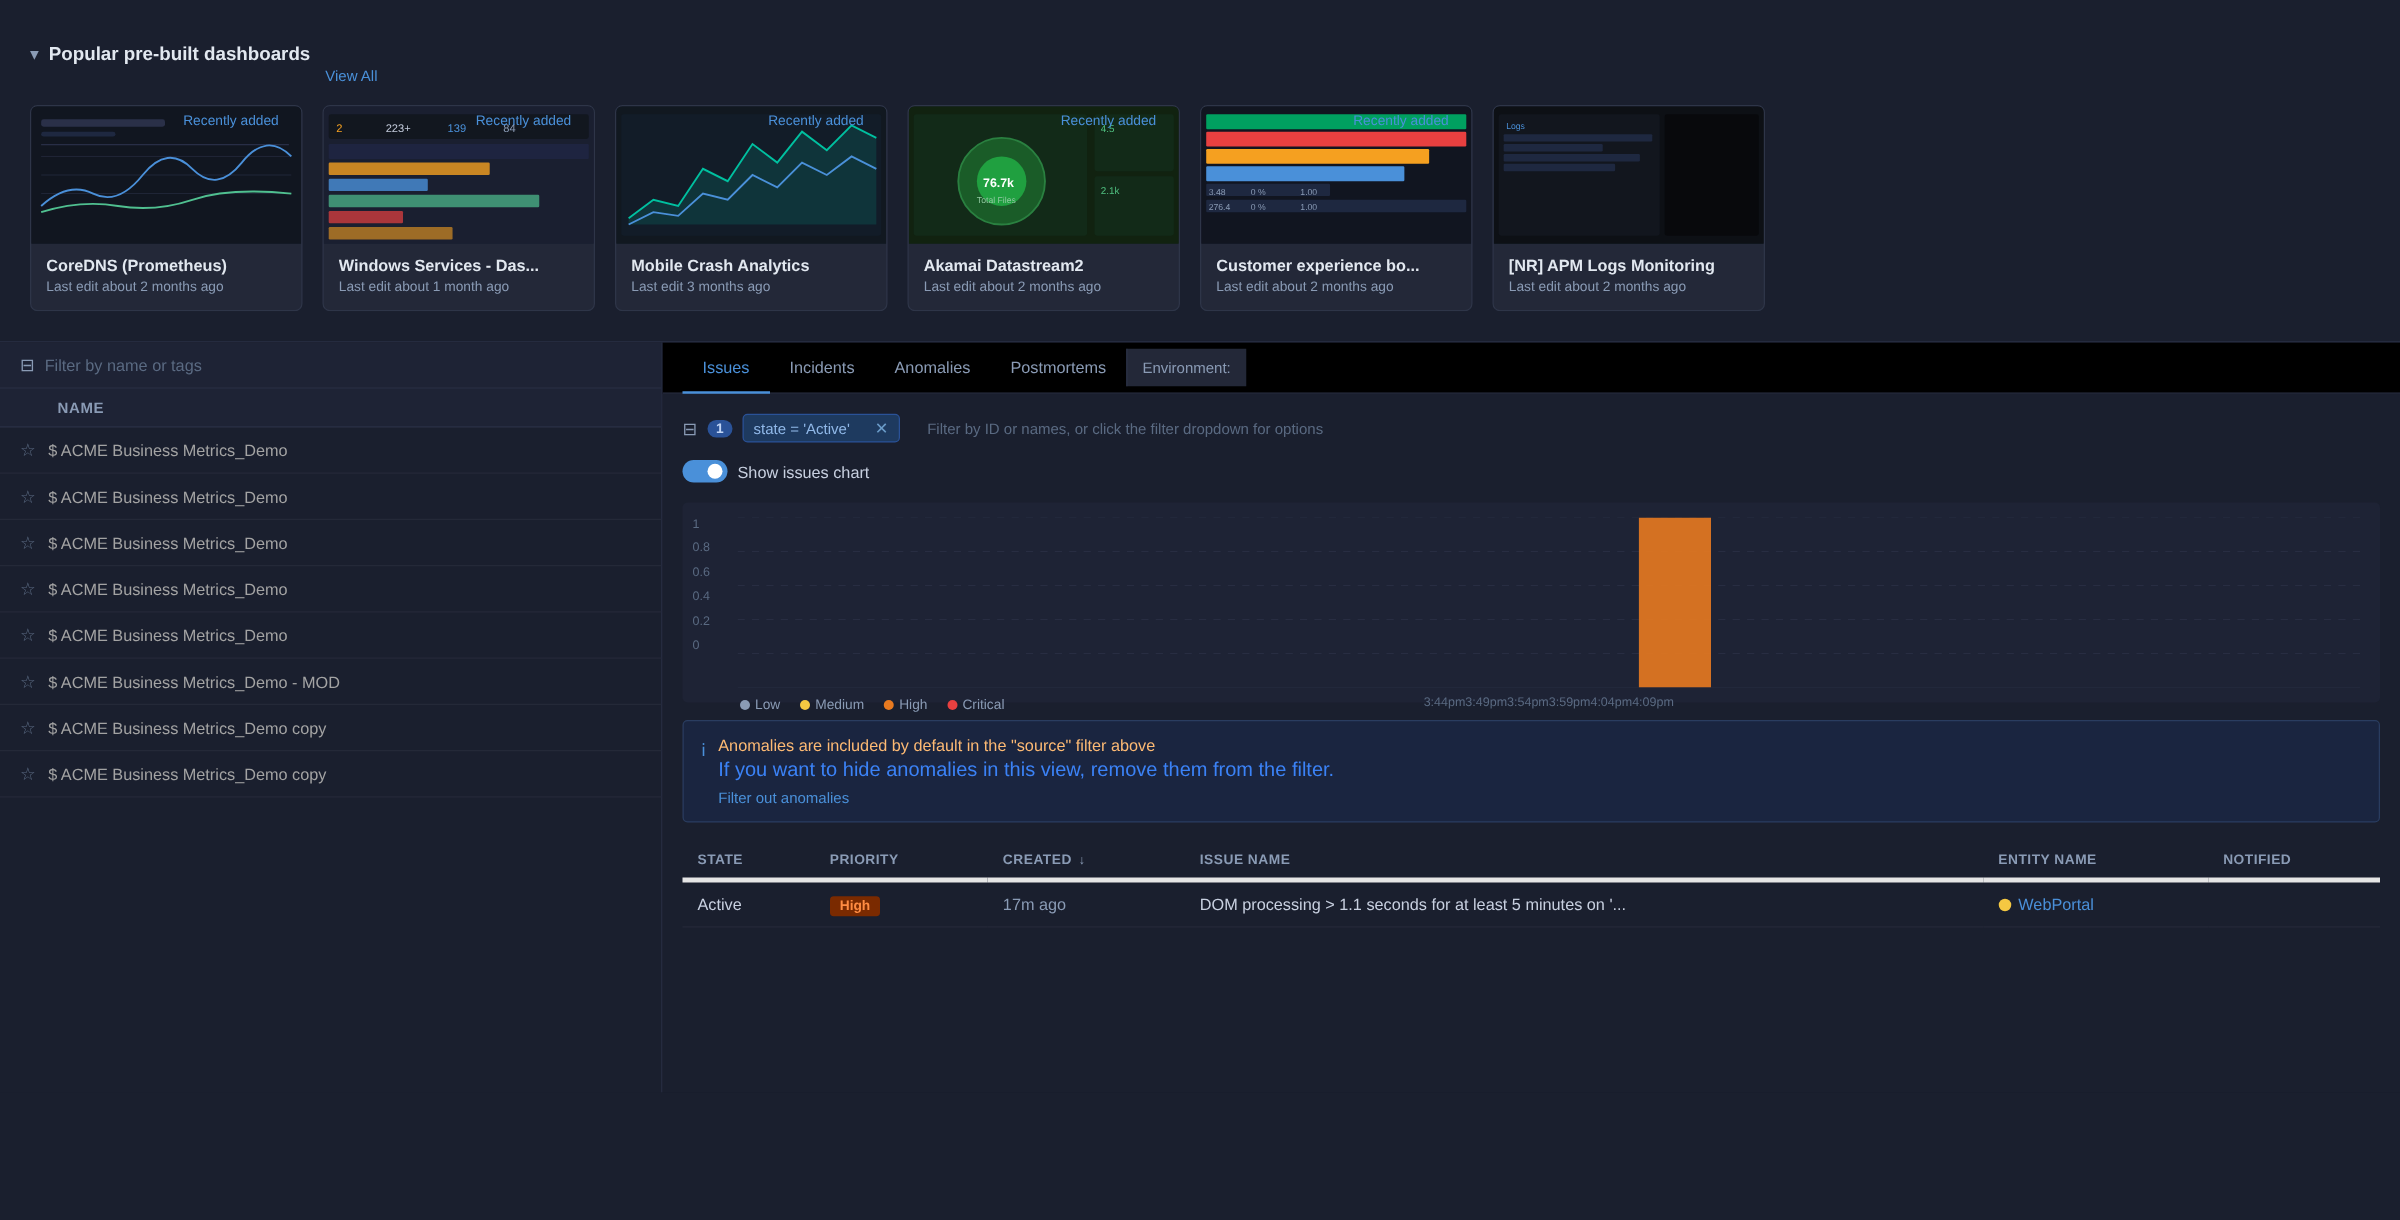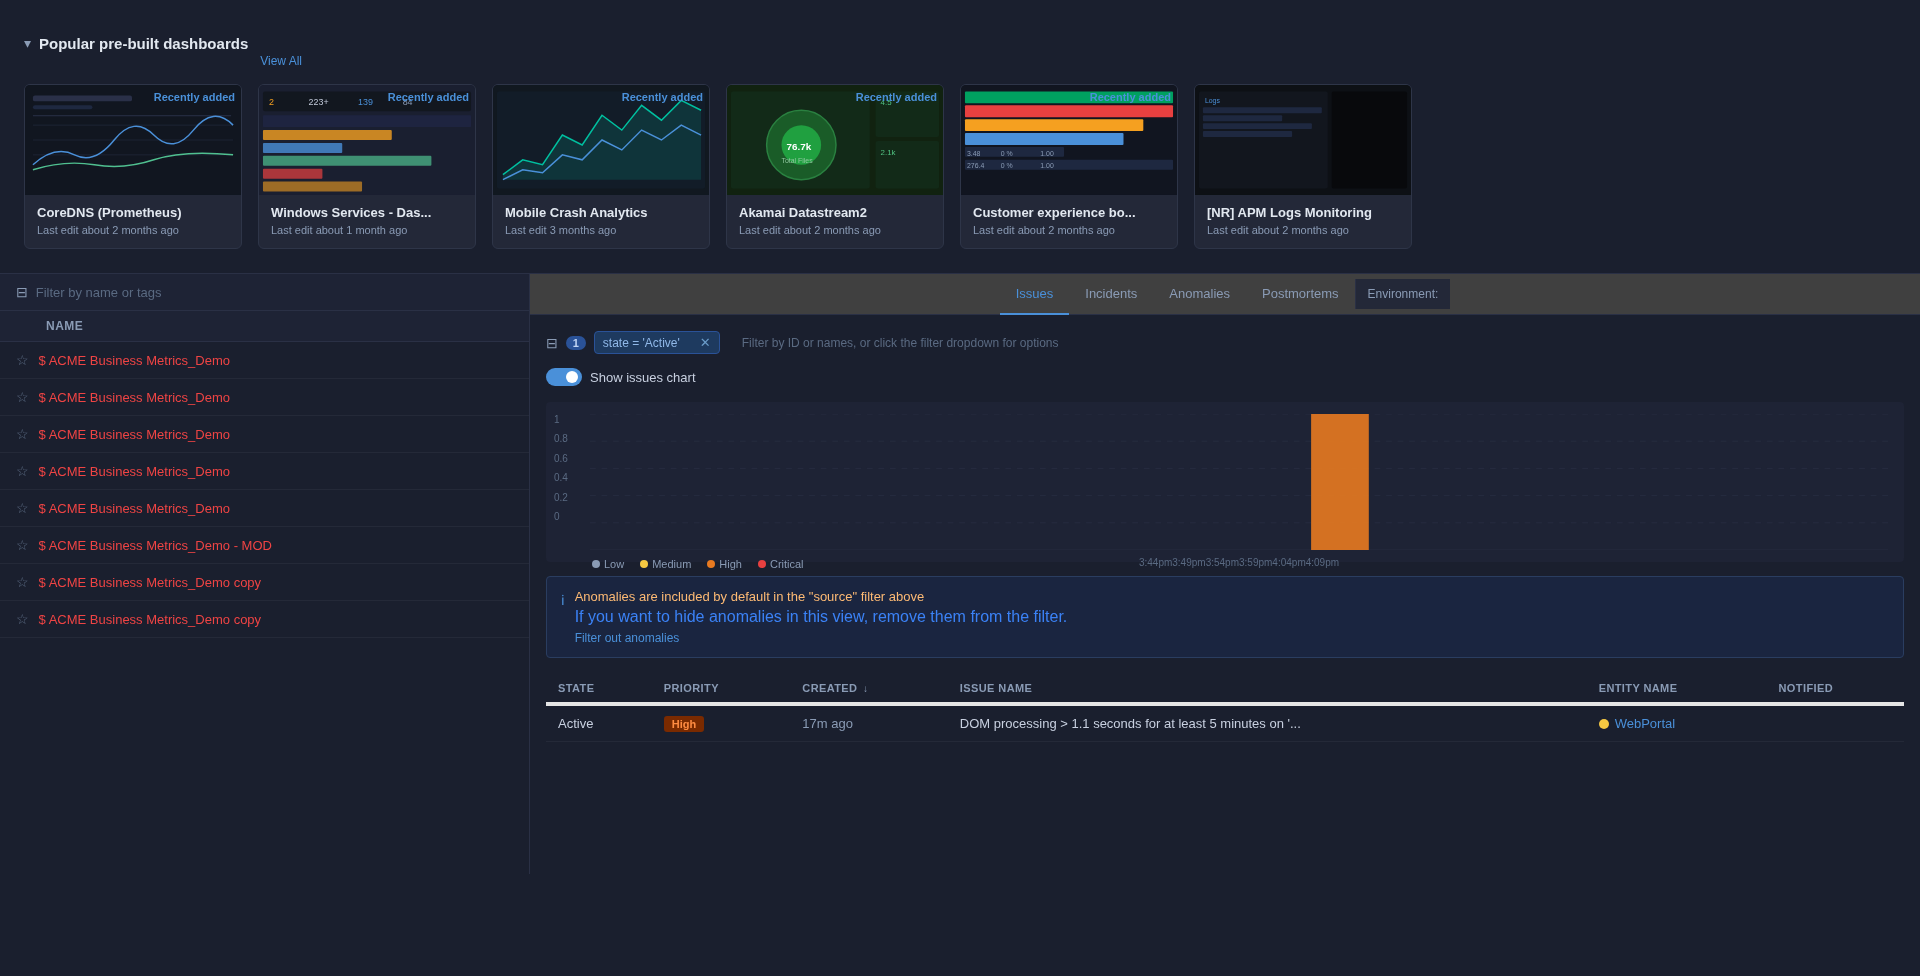--- a/index.html
+++ b/index.html
@@ -70,25 +70,25 @@
     .card-thumbnail {
       position: relative;
       height: 110px;
       background: #1a2030;
       overflow: hidden;
     }
 
     .recently-added-badge {
       position: absolute;
       top: 6px;
-      right: 6px;
+      right: 18px;
       background: transparent;
       color: #4a90d9;
       font-size: 11px;
-      font-weight: 700;
+      font-weight: 400;
     }
 
     .card-info {
       padding: 10px 12px 12px;
     }
 
     .card-title {
       font-size: 13px;
       font-weight: 600;
       color: #e2e8f0;
@@ -195,38 +195,38 @@
     }
 
     .star-icon {
       color: #5a6a82;
       font-size: 14px;
       cursor: pointer;
       flex-shrink: 0;
     }
 
     .list-item-name {
-      color: #ef4444;
+      color: #a3a3a3;
       font-size: 13px;
     }
 
     
     .right-panel {
       flex: 1;
       background: #1a1f2e;
       overflow: hidden;
     }
 
     .tabs-row {
       display: flex;
       align-items: center;
       border-bottom: 1px solid #2a3045;
       padding: 0 16px;
-      background: #404040;
-      justify-content: center;
+      background: #000000;
+      justify-content: flex-start;
     }
 
     .tabs {
       display: flex;
       gap: 0;
     }
 
     .tab {
       padding: 12px 16px;
       font-size: 13px;

